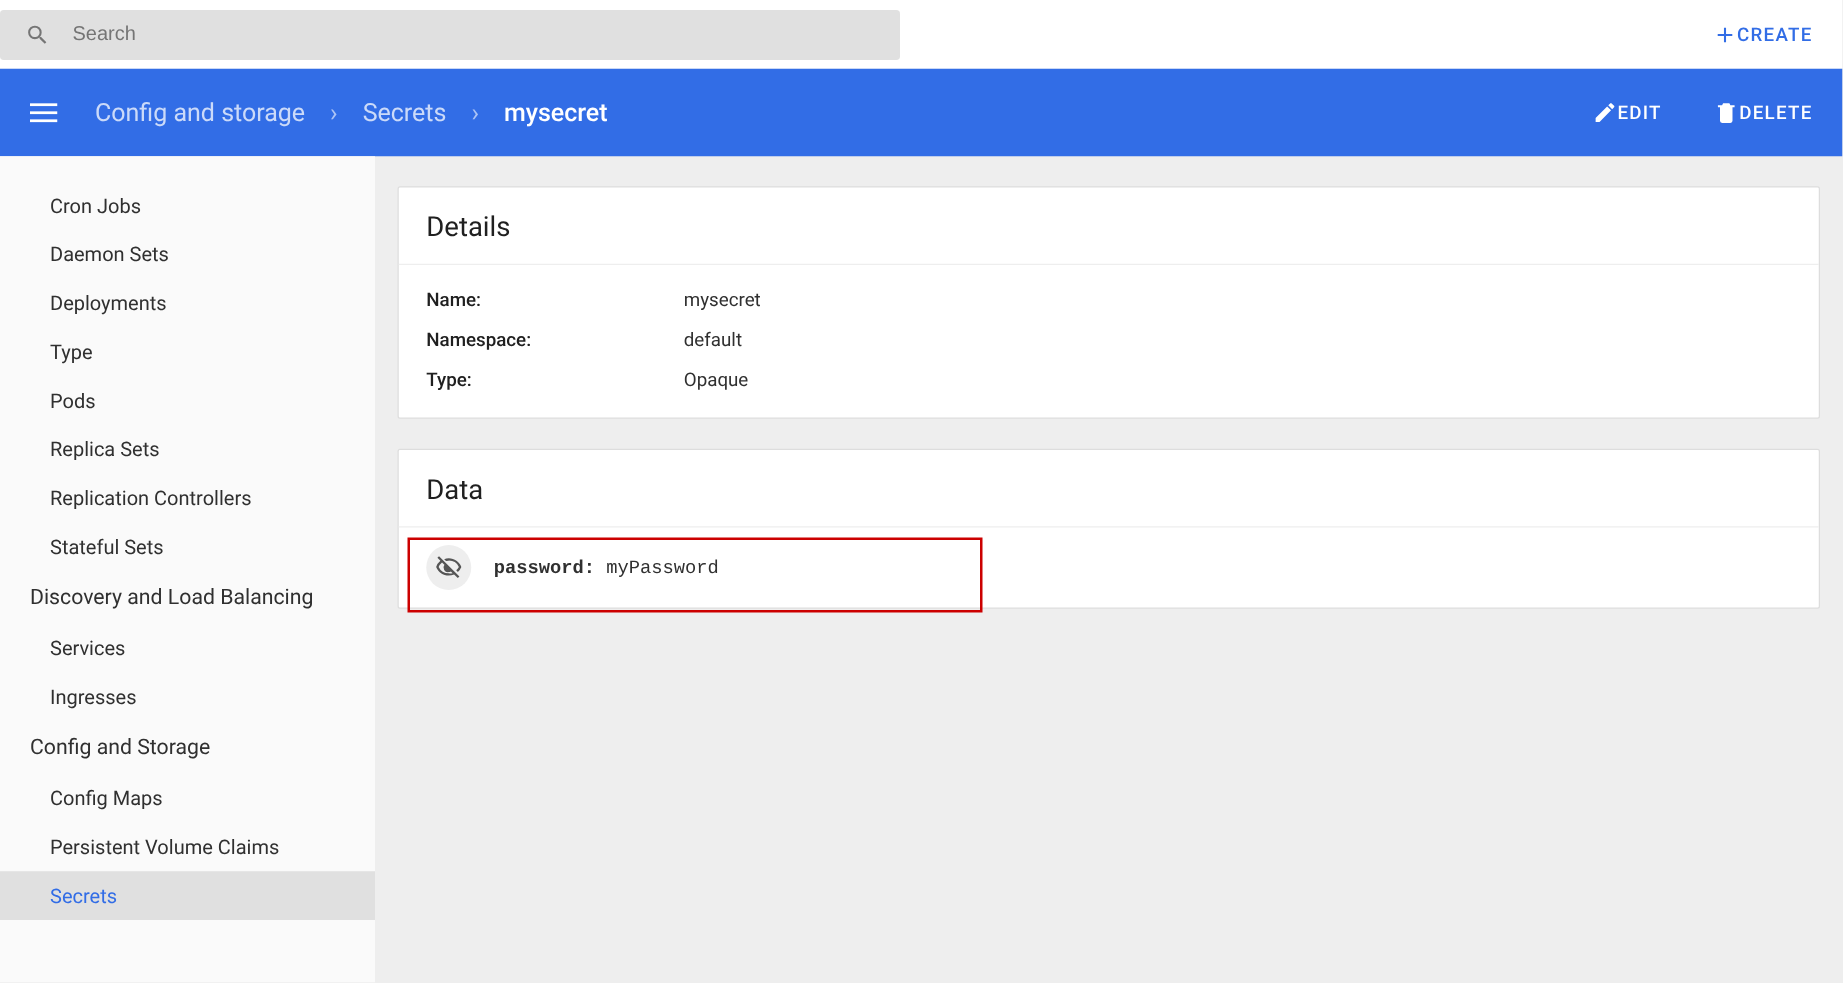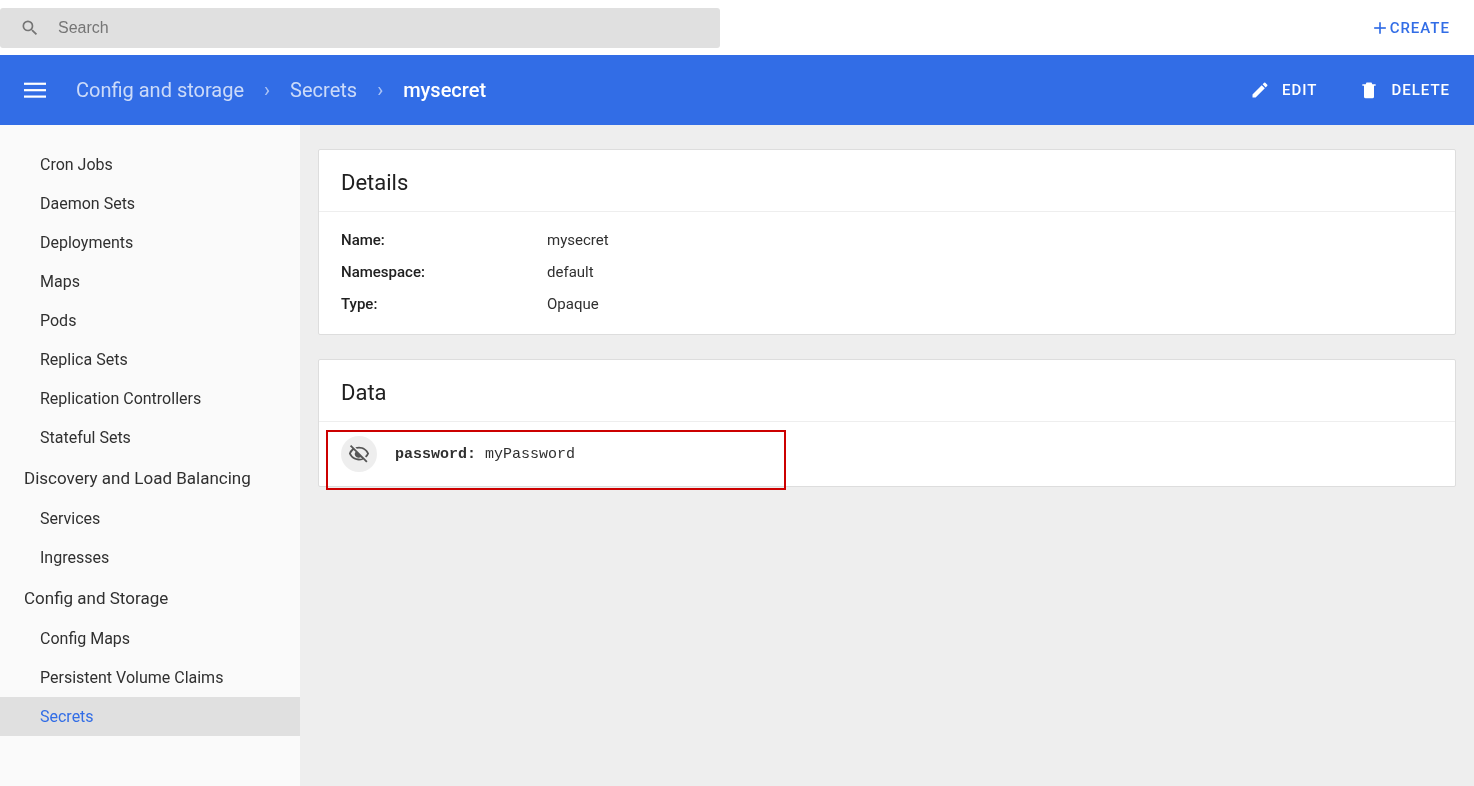--- a/index.html
+++ b/index.html
@@ -12,21 +12,21 @@
     .search input{border:0;background:transparent;font-size:16px;outline:none;color:#757575;flex:1}
     .create{margin-left:auto;color:#326de6;font-weight:500;font-size:15px;display:flex;align-items:center;gap:0;cursor:pointer;letter-spacing:1px}
     .create svg{width:20px;height:20px}
     .bar{height:70px;background:#326de6;display:flex;align-items:center;padding:0 24px;color:#fff}
     .ham{width:22px;cursor:pointer}
     .crumbs{margin-left:30px;display:flex;align-items:center;gap:20px;font-size:20px}
     .crumb-d{color:rgba(255,255,255,.75);cursor:pointer}
     .crumb-a{color:#fff;font-weight:500}
     .chev{color:rgba(255,255,255,.6)}
     .actions{margin-left:auto;display:flex;gap:42px}
-    .act{display:flex;align-items:center;gap:12px;color:#fff;font-weight:500;font-size:15px;cursor:pointer;letter-spacing:1px}
+    .act{display:flex;align-items:center;color:#fff;font-weight:500;font-size:15px;cursor:pointer;letter-spacing:1px}
     .act svg{width:20px;height:20px;fill:#fff}
     .body{display:flex;height:calc(786px - 125px)}
     .side{width:300px;background:#fafafa;padding-top:20px;overflow:hidden}
     .grp{color:#303030;font-size:17px;font-weight:400;padding:11px 24px;cursor:pointer}
     .item{color:#303030;font-size:16px;padding:10px 40px;cursor:pointer}
     .item.sel{background:#e0e0e0;color:#326de6}
     .main{flex:1;padding:24px 18px 12px 18px}
     .card{background:#fff;border:1px solid #ddd;border-radius:2px;margin-bottom:24px}
     .card-t{font-size:22px;font-weight:400;padding:20px 22px 16px;color:#202020}
     .kv{border-top:1px solid #eee;padding:12px 22px 14px}
@@ -102,21 +102,21 @@
     </div>
   </div>
 </div>
 
 <div class="body">
   <div class="side">
     <div id="s1">
         <div class="item">Cron Jobs</div>
         <div class="item">Daemon Sets</div>
         <div class="item">Deployments</div>
-        <div class="item">Maps</div>
+        <div class="item">Type</div>
         <div class="item">Pods</div>
         <div class="item">Replica Sets</div>
         <div class="item">Replication Controllers</div>
         <div class="item">Stateful Sets</div>
       </div>
     <div class="grp">Discovery and Load Balancing</div>
     <div id="s2">
         <div class="item">Services</div>
         <div class="item">Ingresses</div>
       </div>

